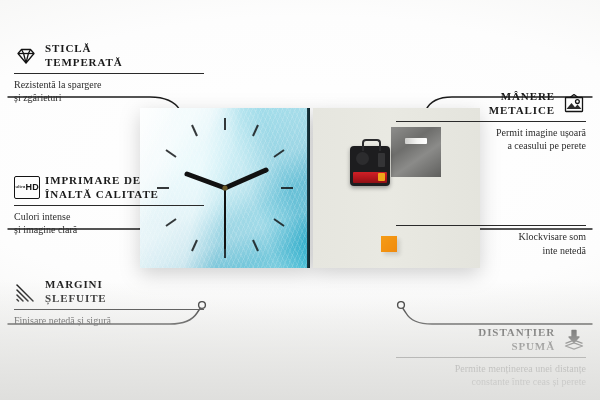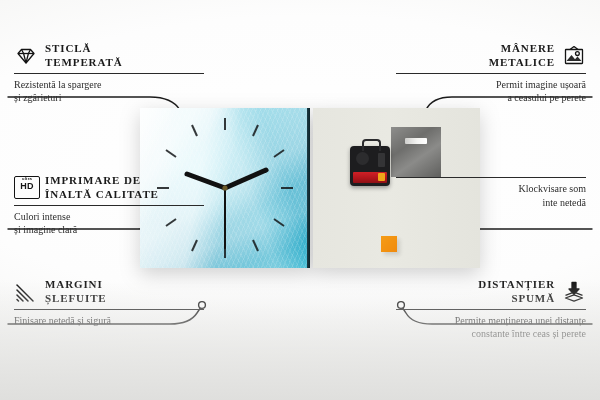--- a/index.html
+++ b/index.html
@@ -158,21 +158,21 @@
     background: linear-gradient(135deg, #f59c16 0%, #f08a0c 100%);
     box-shadow: 3px 3px 4px rgba(0,0,0,0.12);
   }
 
   
   .callout {
     position: absolute;
     width: 190px;
   }
   .callout.left  { text-align: left;  }
-  .callout.right { text-align: right; }
+  .callout.right { text-align: right; margin-top: 48px; }
 
   .co-head {
     display: flex;
     align-items: center;
     gap: 7px;
   }
   .callout.right .co-head { justify-content: flex-end; }
 
   .co-title {
     font-size: 11px;
@@ -200,23 +200,22 @@
     flex: 0 0 24px;
     color: #141414;
   }
   .co-icon svg { display: block; width: 24px; height: 24px; }
 
   .hd-box {
     width: 24px; height: 21px;
     border: 1.6px solid #141414;
     border-radius: 2px;
     display: flex;
-    flex-direction: column;
     align-items: center;
-    justify-content: flex-start;
+    justify-content: flex-end;
     line-height: 1;
   }
   .hd-ultra {
     font-family: "Liberation Sans", sans-serif;
     font-size: 4px;
     font-weight: bold;
     letter-spacing: 0.3px;
     color: #141414;
   }
   .hd-hd {

